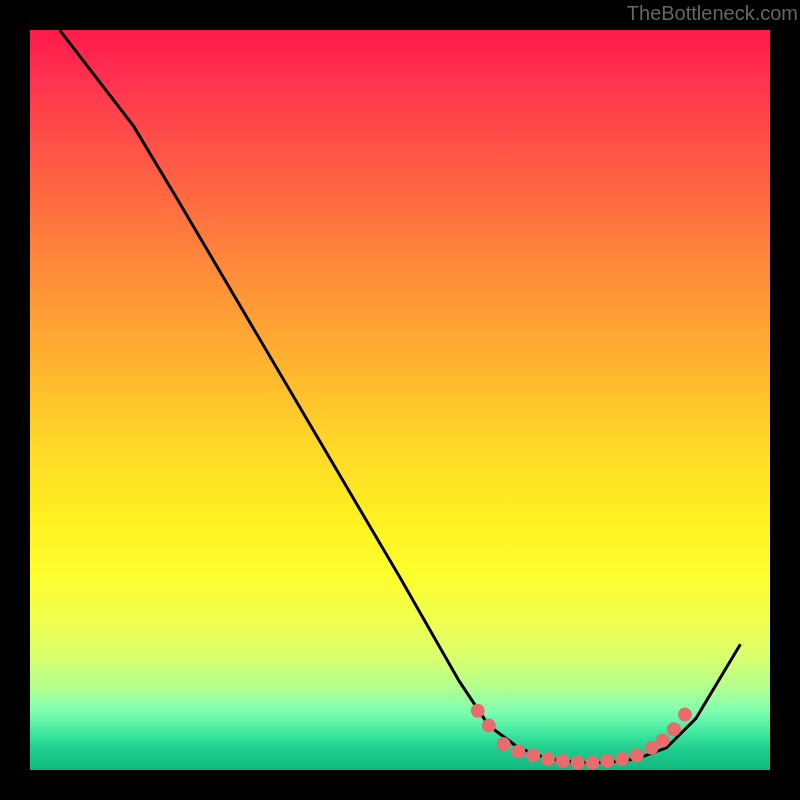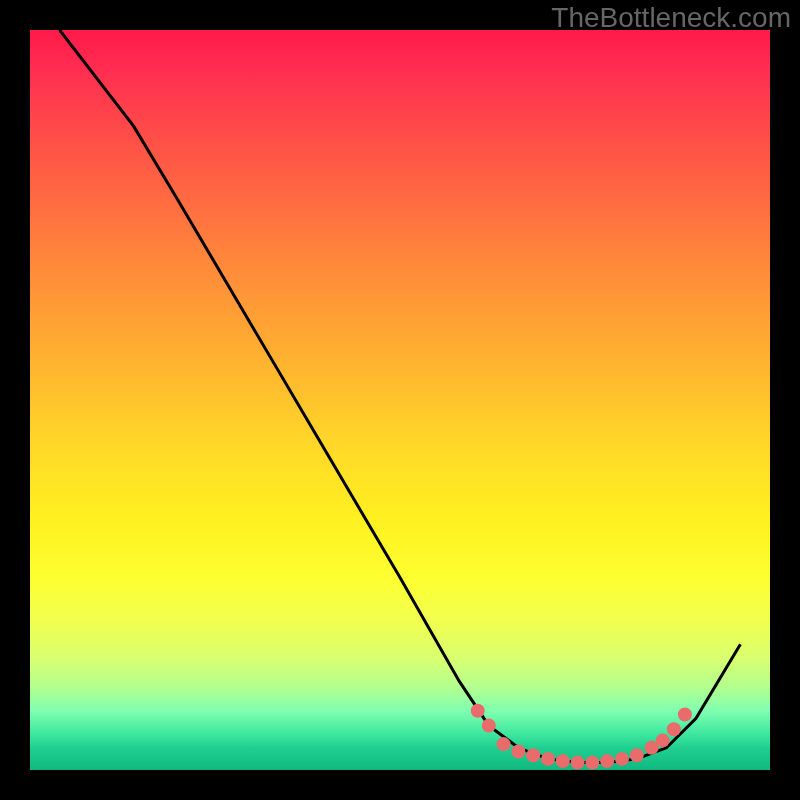--- a/index.html
+++ b/index.html
@@ -6,23 +6,23 @@
   body {
     width: 800px;
     height: 800px;
     background: #000;
     position: relative;
     font-family: Arial, sans-serif;
   }
   .watermark {
     position: absolute;
     top: 2px;
-    right: 9px;
+    right: 2px;
     color: #666;
-    font-size: 28px;
+    font-size: 20px;
     font-weight: normal;
     z-index: 10;
     margin-left: 32px;
   }
   .plot-area {
     position: absolute;
     left: 30px;
     top: 30px;
     width: 740px;
     height: 740px;

